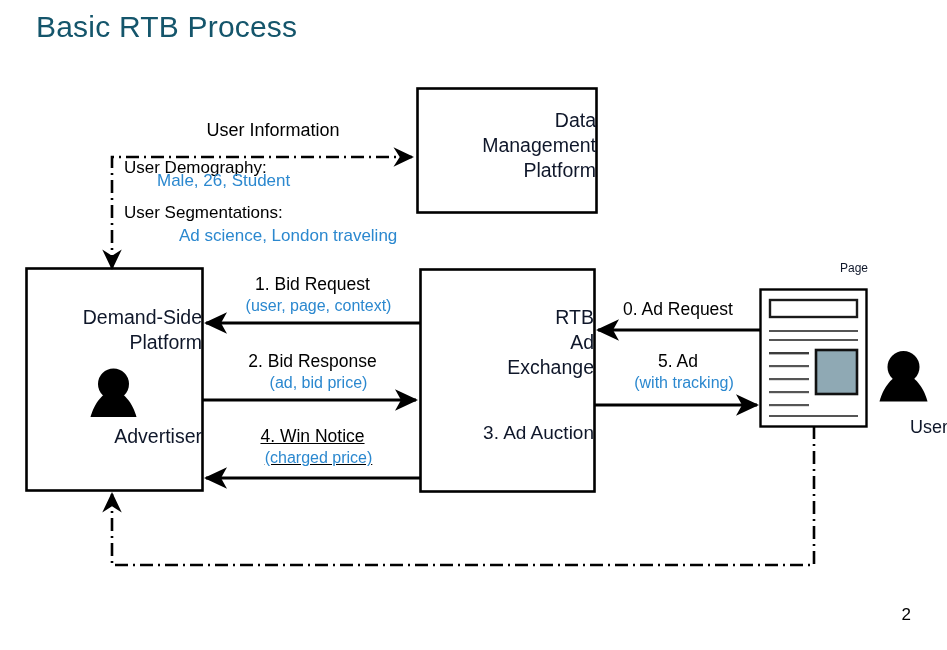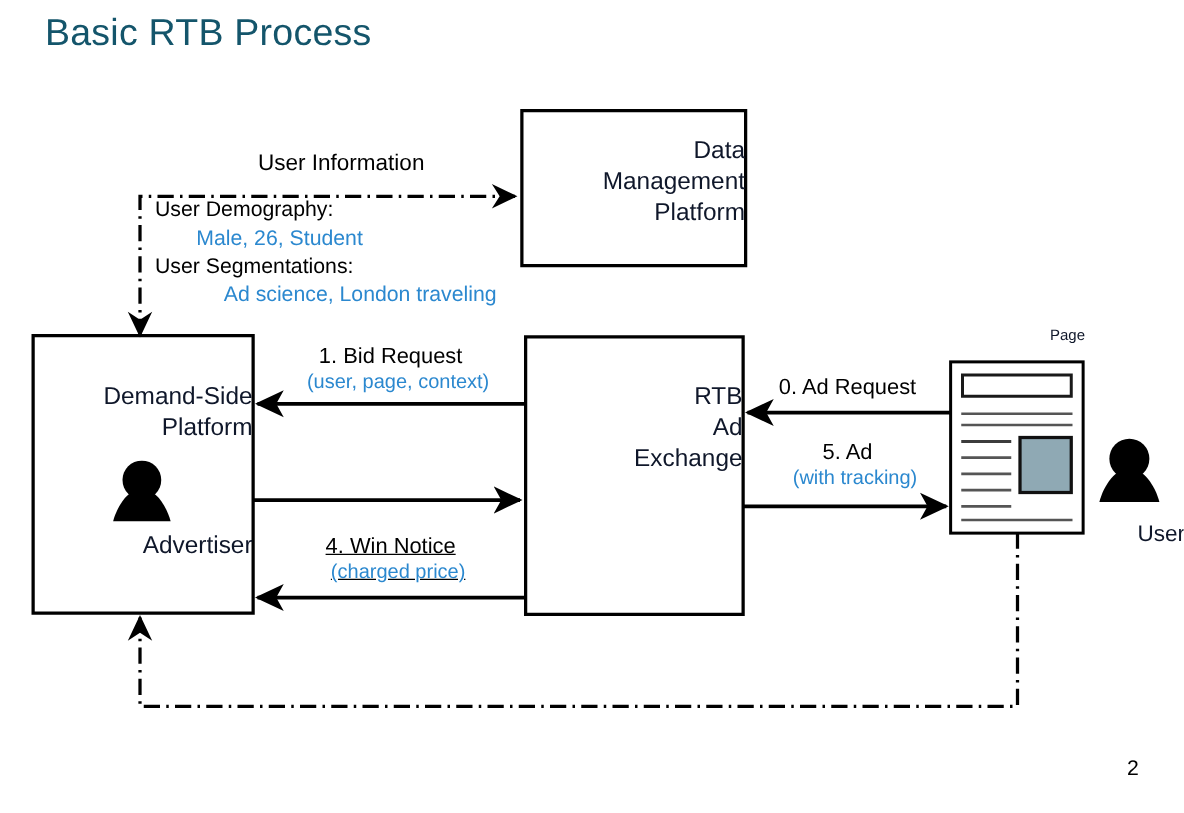--- a/index.html
+++ b/index.html
@@ -74,21 +74,21 @@
   #dmp-label     { left: 418px; top: 108px; width: 178px; }
   #dsp-label     { left: 27px;  top: 305px; width: 175px; }
   #advertiser-label { left: 27px; top: 424px; width: 175px; font-size: 19.5px; }
   #rtb-label     { left: 421px; top: 305px; width: 173px; }
   #auction-label { left: 421px; top: 420px; width: 173px; font-size: 19px; }
   #page-caption  { left: 760px; top: 256px; width: 108px; font-size: 12px; }
   #user-caption  { left: 868px; top: 415px; width: 80px;  font-size: 18px; }
 
   #userinfo-title { left: 128px; top: 119px; width: 290px; font-size: 18px; text-align:center;}
   #demography-key { left: 124px; top: 157px; }
-  #demography-val { left: 157px; top: 180px; }
+  #demography-val { left: 157px; top: 170px; }
   #segment-key    { left: 124px; top: 202px; }
   #segment-val    { left: 157px; top: 225px; margin-left: 22px; }
 
   #lbl-bid-request  { left: 205px; top: 273px; width: 215px; }
   #lbl-bid-response { left: 205px; top: 350px; width: 215px; }
   #lbl-win-notice   { left: 205px; top: 425px; width: 215px; text-decoration: underline; }
   #lbl-ad-request   { left: 598px; top: 298px; width: 160px; }
   #lbl-ad           { left: 598px; top: 350px; width: 160px; }
   #lbl-feedback     { left: 290px; top: 511px; width: 340px; }
 
@@ -184,36 +184,41 @@
   </div>
 
   <div class="abs node-label" id="advertiser-label">Advertiser</div>
 
   <div class="abs node-label" id="rtb-label">
     <span>RTB</span><br>
     <span>Ad</span><br>
     <span>Exchange</span>
   </div>
 
+  <div class="abs node-label" id="auction-label">3. Ad Auction</div>
 
   <div class="abs node-label" id="page-caption">Page</div>
 
   <div class="abs node-label" id="user-caption">User</div>
 
   <div class="abs plain-black" id="demography-key">User Demography:</div>
   <div class="abs flow-label" id="userinfo-title">User Information</div>
   <div class="abs plain-blue" id="demography-val">Male, 26, Student</div>
   <div class="abs plain-black" id="segment-key">User Segmentations:</div>
   <div class="abs plain-blue" id="segment-val">Ad science, London traveling</div>
 
   <div class="abs flow-label" id="lbl-bid-request">
     <div>1. Bid Request</div>
     <div class="flow-sub">(user, page, context)</div>
   </div>
 
+  <div class="abs flow-label" id="lbl-bid-response">
+    <div>2. Bid Response</div>
+    <div class="flow-sub">(ad, bid price)</div>
+  </div>
 
   <div class="abs flow-label" id="lbl-win-notice">
     <div>4. Win Notice</div>
     <div class="flow-sub">(charged price)</div>
   </div>
 
   <div class="abs flow-label" id="lbl-ad-request">
     <div>0. Ad Request</div>
   </div>
 

